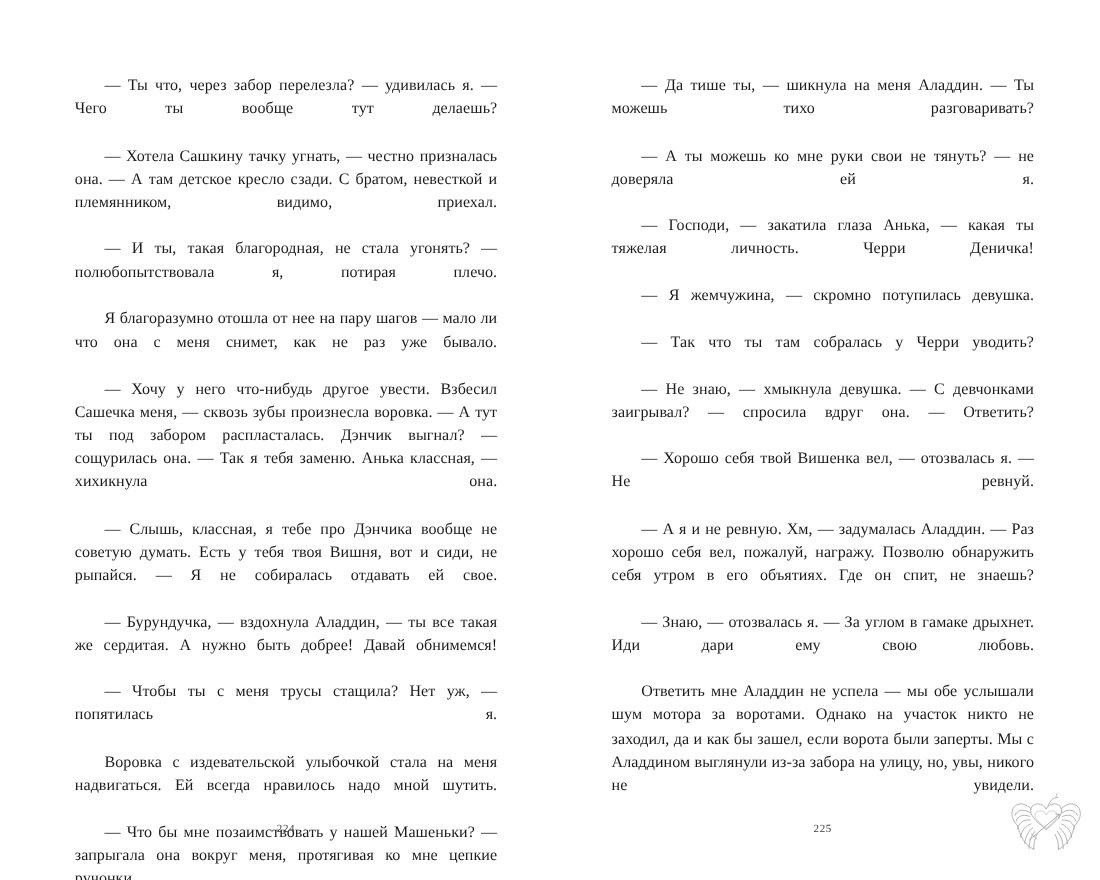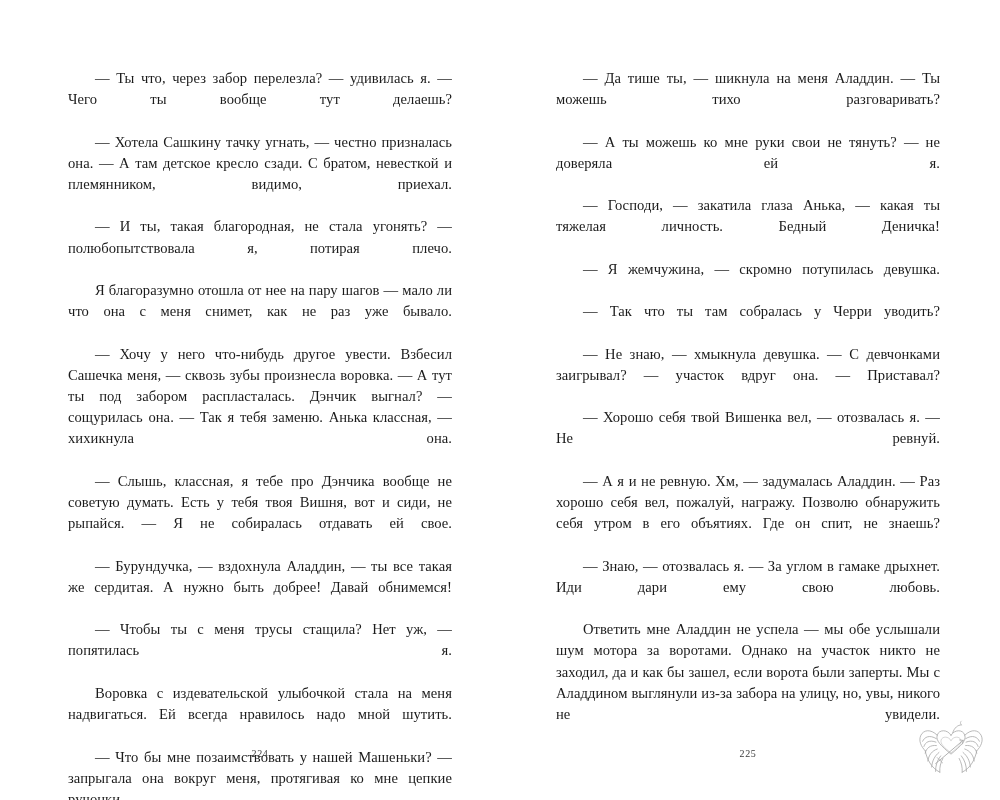--- a/index.html
+++ b/index.html
@@ -100,24 +100,24 @@
         <p>Воровка с издевательской улыбочкой стала на меня надвигаться. Ей всегда нравилось надо мной шутить.</p>
         <p>— Что бы мне позаимствовать у нашей Машеньки? — запрыгала она вокруг меня, протягивая ко мне цепкие ручонки.</p>
       </div>
     <div class="folio">224</div>
   </div>
 
   <div class="page page-right">
     <div class="textblock" id="right-text">
         <p>— Да тише ты, — шикнула на меня Аладдин. — Ты можешь тихо разговаривать?</p>
         <p>— А ты можешь ко мне руки свои не тянуть? — не доверяла ей я.</p>
-        <p>— Господи, — закатила глаза Анька, — какая ты тяжелая личность. Бедный Деничка!</p>
+        <p>— Господи, — закатила глаза Анька, — какая ты тяжелая личность. Черри Деничка!</p>
         <p>— Я жемчужина, — скромно потупилась девушка.</p>
         <p>— Так что ты там собралась у Черри уводить?</p>
-        <p>— Не знаю, — хмыкнула девушка. — С девчонками заигрывал? — участок вдруг она. — Приставал?</p>
+        <p>— Не знаю, — хмыкнула девушка. — С девчонками заигрывал? — спросила вдруг она. — Ответить?</p>
         <p>— Хорошо себя твой Вишенка вел, — отозвалась я. — Не ревнуй.</p>
         <p>— А я и не ревную. Хм, — задумалась Аладдин. — Раз хорошо себя вел, пожалуй, награжу. Позволю обнаружить себя утром в его объятиях. Где он спит, не знаешь?</p>
         <p>— Знаю, — отозвалась я. — За углом в гамаке дрыхнет. Иди дари ему свою любовь.</p>
         <p>Ответить мне Аладдин не успела — мы обе услышали шум мотора за воротами. Однако на участок никто не заходил, да и как бы зашел, если ворота были заперты. Мы с Аладдином выглянули из-за забора на улицу, но, увы, никого не увидели.</p>
       </div>
     <div class="folio">225</div>
   </div>
 
 </div>
 

